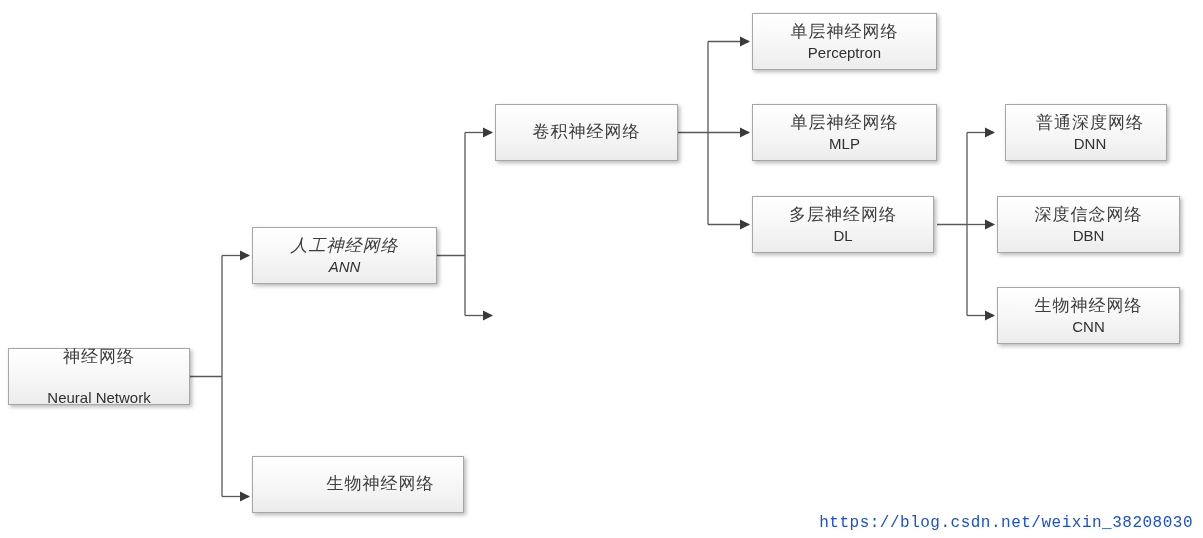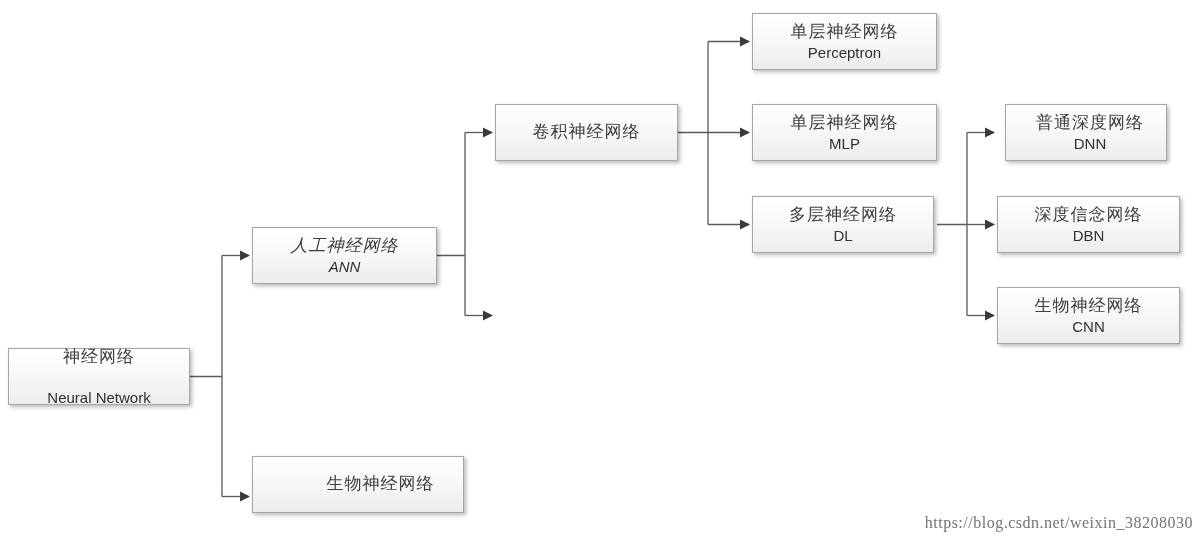--- a/index.html
+++ b/index.html
@@ -46,22 +46,22 @@
   #n-mlp        {left:752px; top:104px; width:185px; height:57px;}
   #n-dl         {left:752px; top:196px; width:182px; height:57px;}
   #n-dnn        {left:1005px; top:104px; width:162px; height:57px;padding-left:8px;}
   #n-dbn        {left:997px; top:196px; width:183px; height:57px;}
   #n-cnn        {left:997px; top:287px; width:183px; height:57px;}
   #watermark{
     position:absolute;
     right:10px;
     bottom:6px;
     font-size:16px;
-    color:#737373;
-    font-family:Liberation Serif, serif;
+    color:#1d4ed8;
+    font-family:Liberation Mono, monospace;
     letter-spacing:0.5px;
     user-select:none;
   }
 </style>
 </head>
 <body>
 
 <div id="canvas">
 
   <svg id="connectors" width="1203" height="538" viewBox="0 0 1203 538" xmlns="http://www.w3.org/2000/svg">

